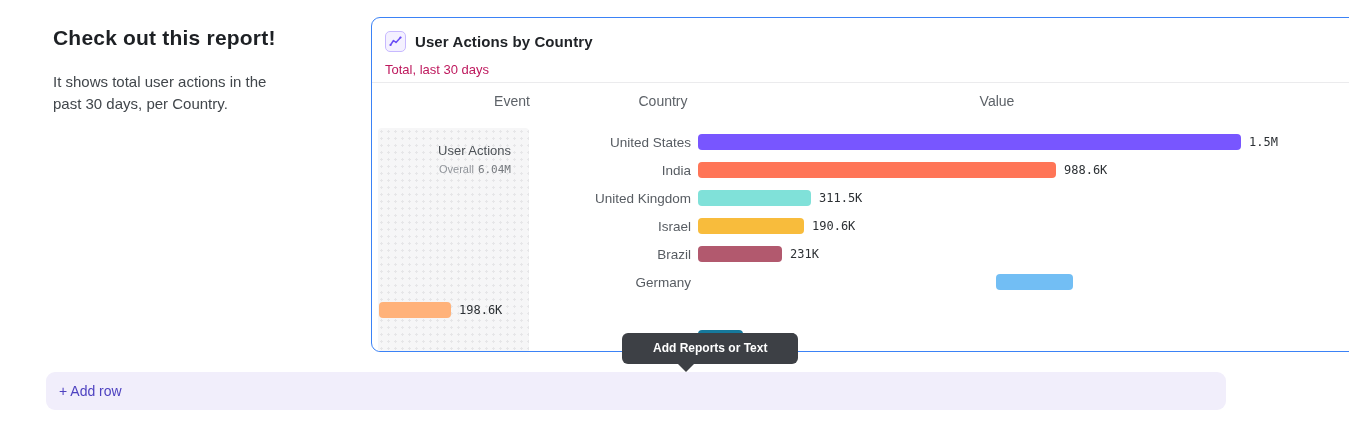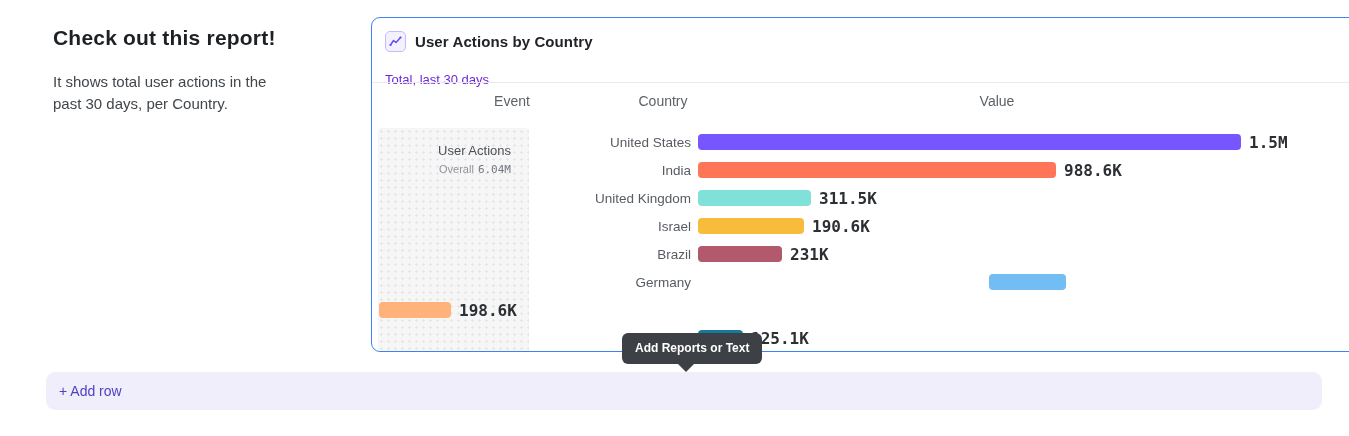--- a/index.html
+++ b/index.html
@@ -12,21 +12,21 @@
   .intro p { margin-top: 21px; font-size: 15px; line-height: 22px; color: #41464b; width: 236px; }
 
   
   .card { position: absolute; left: 371px; top: 17px; width: 1066px; height: 335px;
           background: #fff; border: 1px solid #3b82f6; border-radius: 9px; }
   .card-header { position: absolute; left: 0; top: 0; right: 0; height: 65px; }
   .card-title-row { position: absolute; left: 13px; top: 13px; display: flex; align-items: center; }
   .report-icon { width: 21px; height: 21px; border: 1px solid #c7b9ff; background: #f4f1ff;
                  border-radius: 5px; display: flex; align-items: center; justify-content: center; }
   .card-title { margin-left: 9px; font-size: 15px; font-weight: bold; color: #202327; letter-spacing: .1px; }
-  .card-subtitle { position: absolute; left: 13px; top: 54px; font-size: 13px; color: #6d28d9; }
+  .card-subtitle { position: absolute; left: 13px; top: 44px; font-size: 13px; color: #be185d; }
   .card-divider { position: absolute; left: 0; right: 0; top: 64px; height: 1px; background: #ebebed; }
 
   
   .col-header { position: absolute; top: 75px; height: 16px; font-size: 14px; color: #5d6268;
                 text-align: center; }
   .col-header.event   { left: 60px;  width: 160px; }
   .col-header.country { left: 211px; width: 160px; }
   .col-header.value   { left: 545px; width: 160px; }
 
   
@@ -36,40 +36,40 @@
                 background: #f6f6f7; border-radius: 4px 4px 0 0;
                 background-image: radial-gradient(#e6e6e8 1px, transparent 1.2px);
                 background-size: 7px 7px; text-align: right; padding: 15px 18px 0 0; }
   .event-name { font-size: 13px; color: #4b5055; }
   .event-overall { margin-top: 5px; font-size: 11px; color: #90949a; }
   .event-overall .num { font-family: "DejaVu Sans Mono", monospace; font-size: 11px; color: #74787d; margin-left: 4px; }
 
   .chart-row { position: absolute; left: 0; right: 14px; height: 28px; display: flex; align-items: center; }
   .country-label { width: 319px; text-align: right; font-size: 13.5px; color: #575c62; flex: none; }
   .value-bar { height: 16px; border-radius: 4px; margin-left: 7px; flex: none; }
-  .value-label { margin-left: 8px; font-family: "DejaVu Sans Mono", monospace; font-size: 16px; color: #2c3034; flex: none; font-weight: bold; }
+  .value-label { margin-left: 8px; font-family: "DejaVu Sans Mono", monospace; font-size: 12px; color: #2c3034; flex: none; }
 
   
   .scroll-track { position: absolute; right: 0; top: 0; bottom: 0; width: 14px;
                   background: #fcfcfd; border-left: 1px solid #f0f0f2;
                   background-image: radial-gradient(#ededef 0.8px, transparent 1px);
                   background-size: 5px 5px; border-radius: 0 0 8px 0; }
   .scroll-thumb { position: absolute; left: 3px; top: 2px; width: 7px; height: 56px;
                   background: #b4b5b7; border-radius: 4px; }
 
   
   .tooltip { position: absolute; left: 622px; top: 333px; height: 31px; line-height: 31px;
-             padding: 0 13px; background: #3d4045; color: #ffffff; font-size: 12px;
+             padding: 0 31px; background: #3d4045; color: #ffffff; font-size: 12px;
              font-weight: bold; border-radius: 6px; white-space: nowrap; z-index: 20; }
   .tooltip-caret { position: absolute; left: 56px; top: 100%; width: 0; height: 0;
                    border-left: 8px solid transparent; border-right: 8px solid transparent;
                    border-top: 8px solid #3d4045; }
 
   
-  .add-row { position: absolute; left: 46px; top: 372px; width: 1276px; height: 38px;
+  .add-row { position: absolute; left: 46px; top: 372px; width: 1180px; height: 38px;
              background: #f1eefb; border-radius: 9px; display: flex; align-items: center;
              padding-left: 13px; cursor: pointer; }
   .add-row span { font-size: 14px; font-weight: 500; color: #4e42c0; }
 </style>
 </head>
 <body>
 
 <div class="intro">
   <h1>Check out this report!</h1>
   <p>It shows total user actions in the past 30 days, per Country.</p>

